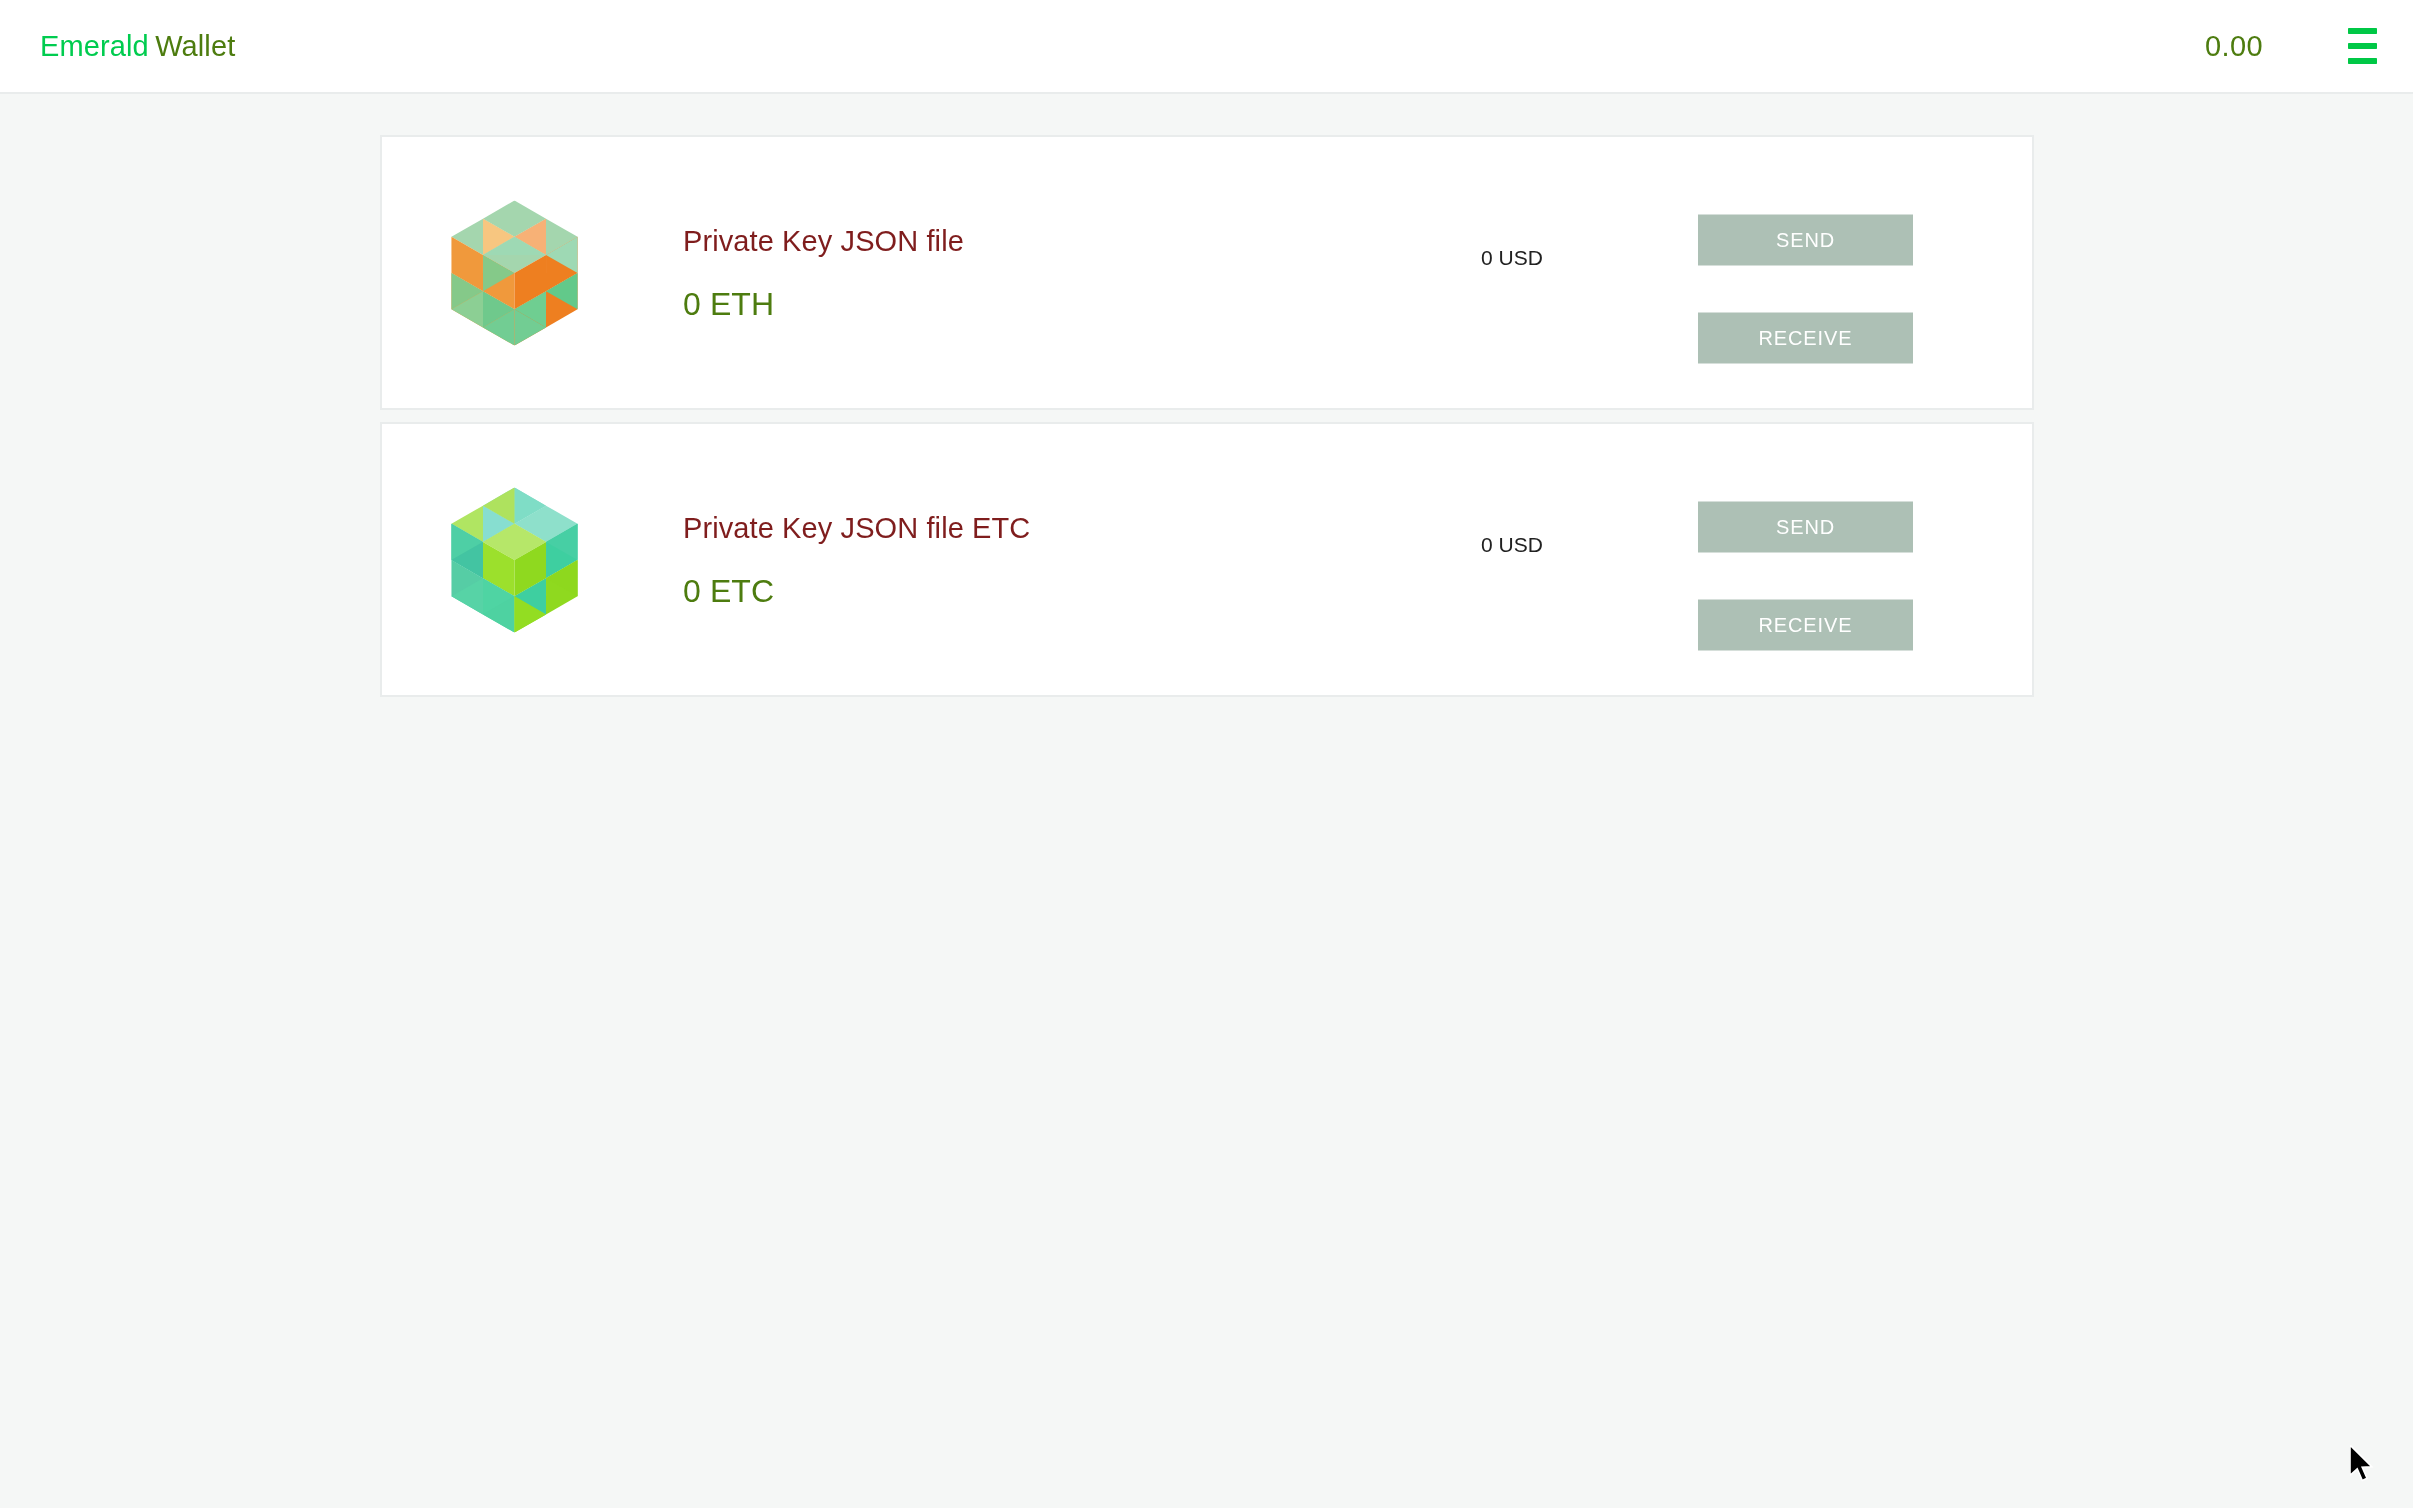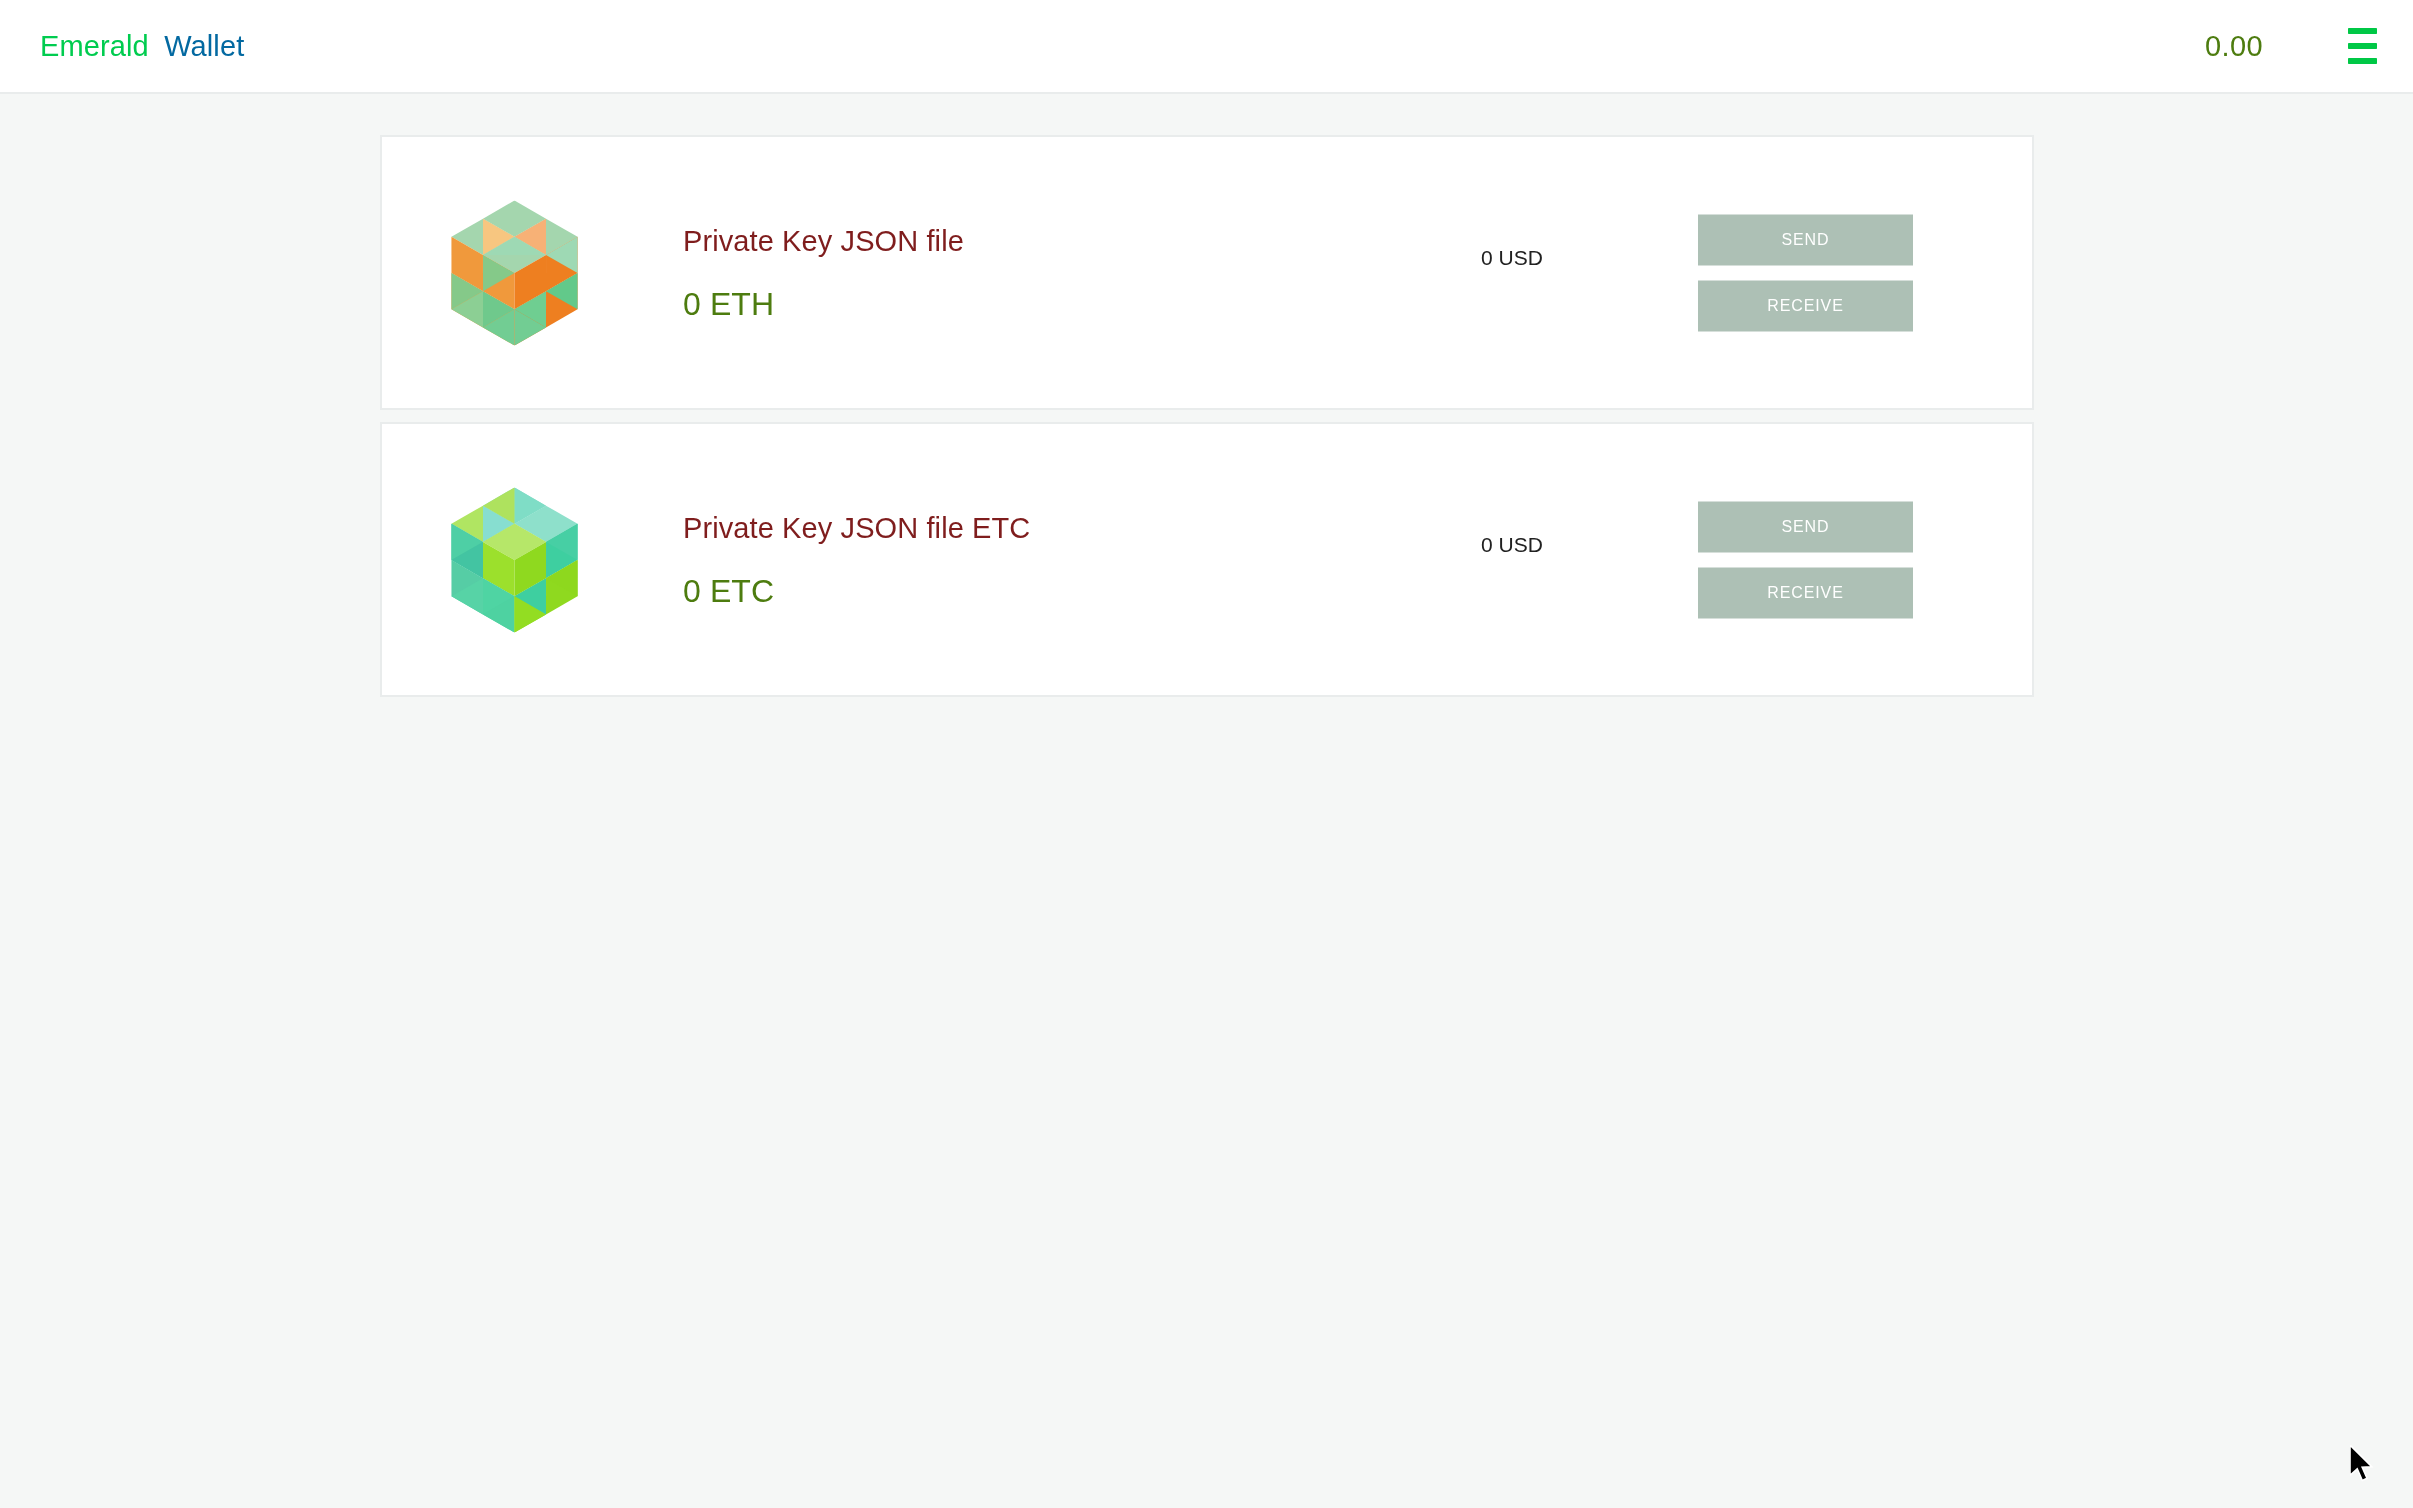--- a/index.html
+++ b/index.html
@@ -32,21 +32,21 @@
   #brand {
     position: absolute;
     left: 40px;
     top: 50%;
     transform: translateY(-50%);
     font-size: 29px;
     letter-spacing: 0.1px;
     white-space: nowrap;
   }
   #brand .brand-primary { color: #00cc4f; }
-  #brand .brand-secondary { color: #0369a1; padding-left: 6.5px; margin-left: 9px; }
+  #brand .brand-secondary { color: #4d7c0f; padding-left: 6.5px; }
 
   #header-right {
     position: absolute;
     right: 0;
     top: 0;
     height: 100%;
     display: flex;
     align-items: center;
   }
 
@@ -156,26 +156,27 @@
     gap: 15px;
   }
 
   .action-button {
     width: 215px;
     height: 51px;
     background: #adc0b5;
     color: #ffffff;
     border: none;
     font-family: "Liberation Sans", sans-serif;
-    font-size: 16px;
+    font-size: 20px;
     letter-spacing: 0.9px;
     cursor: pointer;
     display: flex;
     align-items: center;
     justify-content: center;
+    margin-top: 32px;
   }
 
   
   #mouse-cursor {
     position: absolute;
     left: 2350px;
     top: 1445px;
     width: 29px;
     height: 40px;
     pointer-events: none;

